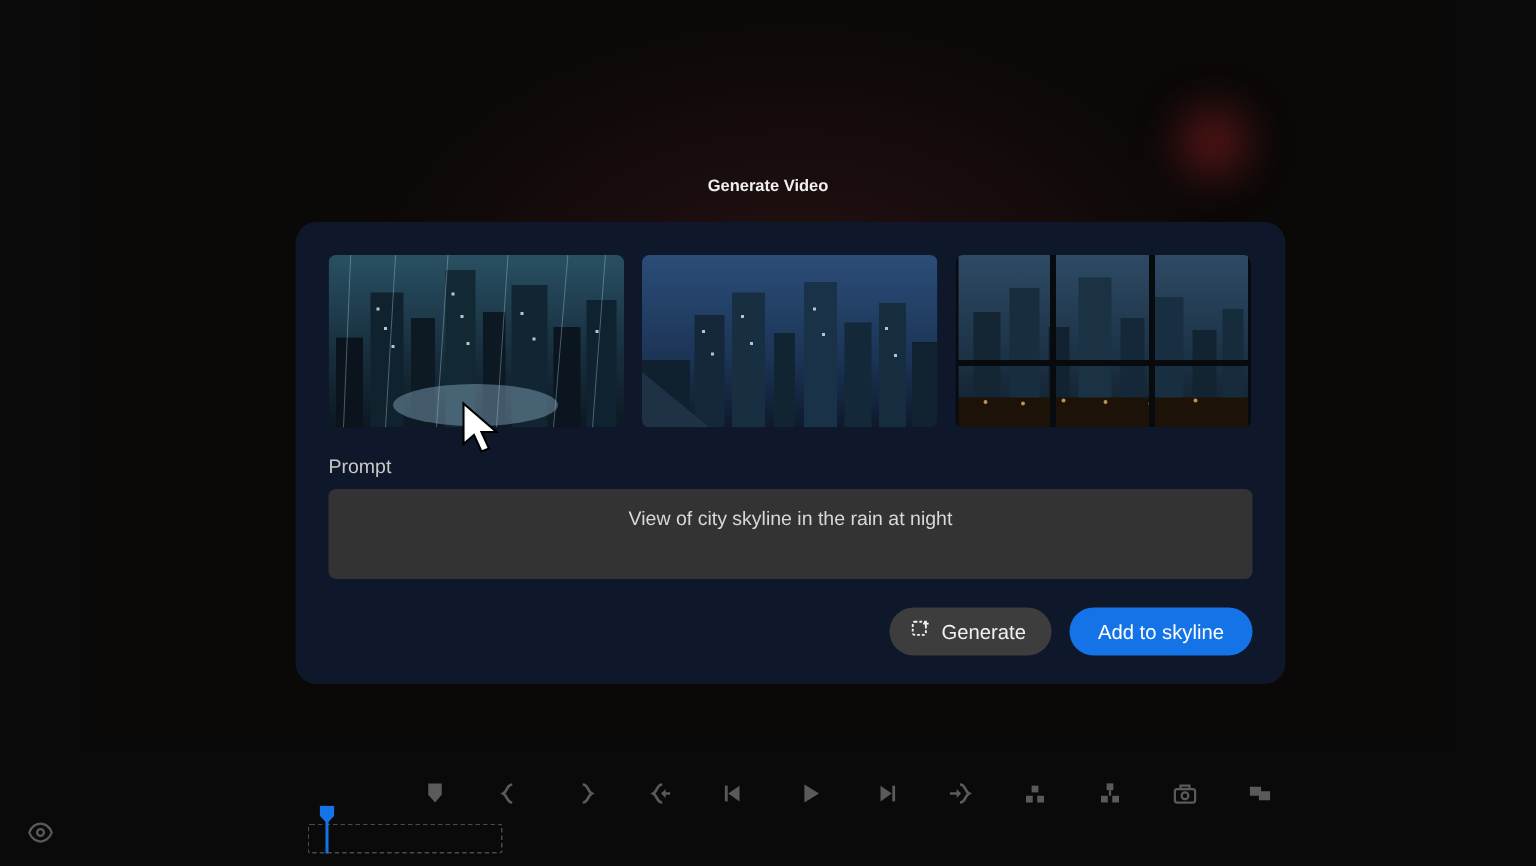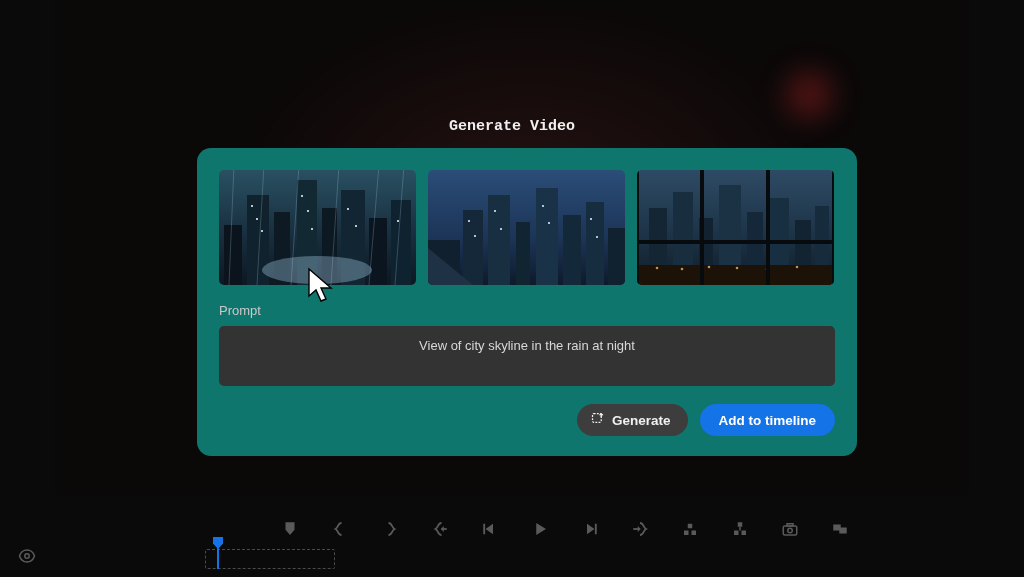--- a/index.html
+++ b/index.html
@@ -22,29 +22,28 @@
     content:"";
     position:absolute; right:120px; top:60px;
     width:70px; height:70px; border-radius:50%;
     background: radial-gradient(circle, rgba(200,40,40,0.5) 0%, transparent 70%);
     filter: blur(12px);
   }
   .modal-title {
     position: absolute;
     left: 50%; top: 118px;
     transform: translateX(-50%);
-    font-size: 15px; font-weight: 600;
+    font-size: 11px; font-weight: 600;
     color: #f0f0f0;
-    font-family: Liberation Mono, monospace;
   }
   .modal {
     position: absolute;
     left: 197px; top: 148px;
     width: 660px; height: 308px;
-    background: #0f766e;
+    background: #0f172a;
     border-radius: 14px;
     padding: 22px 22px 22px 22px;
   }
   .thumbs { display: flex; gap: 12px; margin-bottom: 18px; }
   .thumb {
     width: 197px; height: 115px;
     border-radius: 5px;
     overflow: hidden;
     cursor: pointer;
     position: relative;
@@ -74,21 +73,21 @@
     justify-content: flex-end;
     gap: 12px;
     margin-top: 14px;
   }
   .btn {
     height: 32px;
     border-radius: 16px;
     display: flex;
     align-items: center;
     font-size: 13.5px;
-    font-weight: 700;
+    font-weight: 400;
     cursor: pointer;
     border: none;
   }
   .btn-generate {
     background: #3d3d3d;
     color: #f0f0f0;
     padding: 0 17px 0 13px;
     gap: 7px;
   }
   .btn-primary {
@@ -269,21 +268,21 @@
       <span>
         <svg width="15" height="15" viewBox="0 0 24 24" fill="none" stroke="currentColor" stroke-width="2">
           <rect x="4" y="4" width="14" height="14" rx="2" stroke-dasharray="3 2"></rect>
           <line x1="18" y1="3" x2="18" y2="9"></line>
             <line x1="15" y1="6" x2="21" y2="6"></line>
         </svg>
       </span>
       <span>Generate</span>
     </button>
     <button class="btn btn-primary">
-      <span>Add to timeline</span>
+      <span>Add to skyline</span>
     </button>
   </div>
 </div>
 
 <svg class="cursor" width="36" height="40" viewBox="0 0 36 40">
   <path d="M 4 3 L 4 30 L 11 24 L 16 35 L 21 33 L 16 22 L 26 22 Z" fill="#ffffff" stroke="#000000" stroke-width="1.4"></path>
 </svg>
 
 <div class="toolbar">
   <div class="tool-icon">

